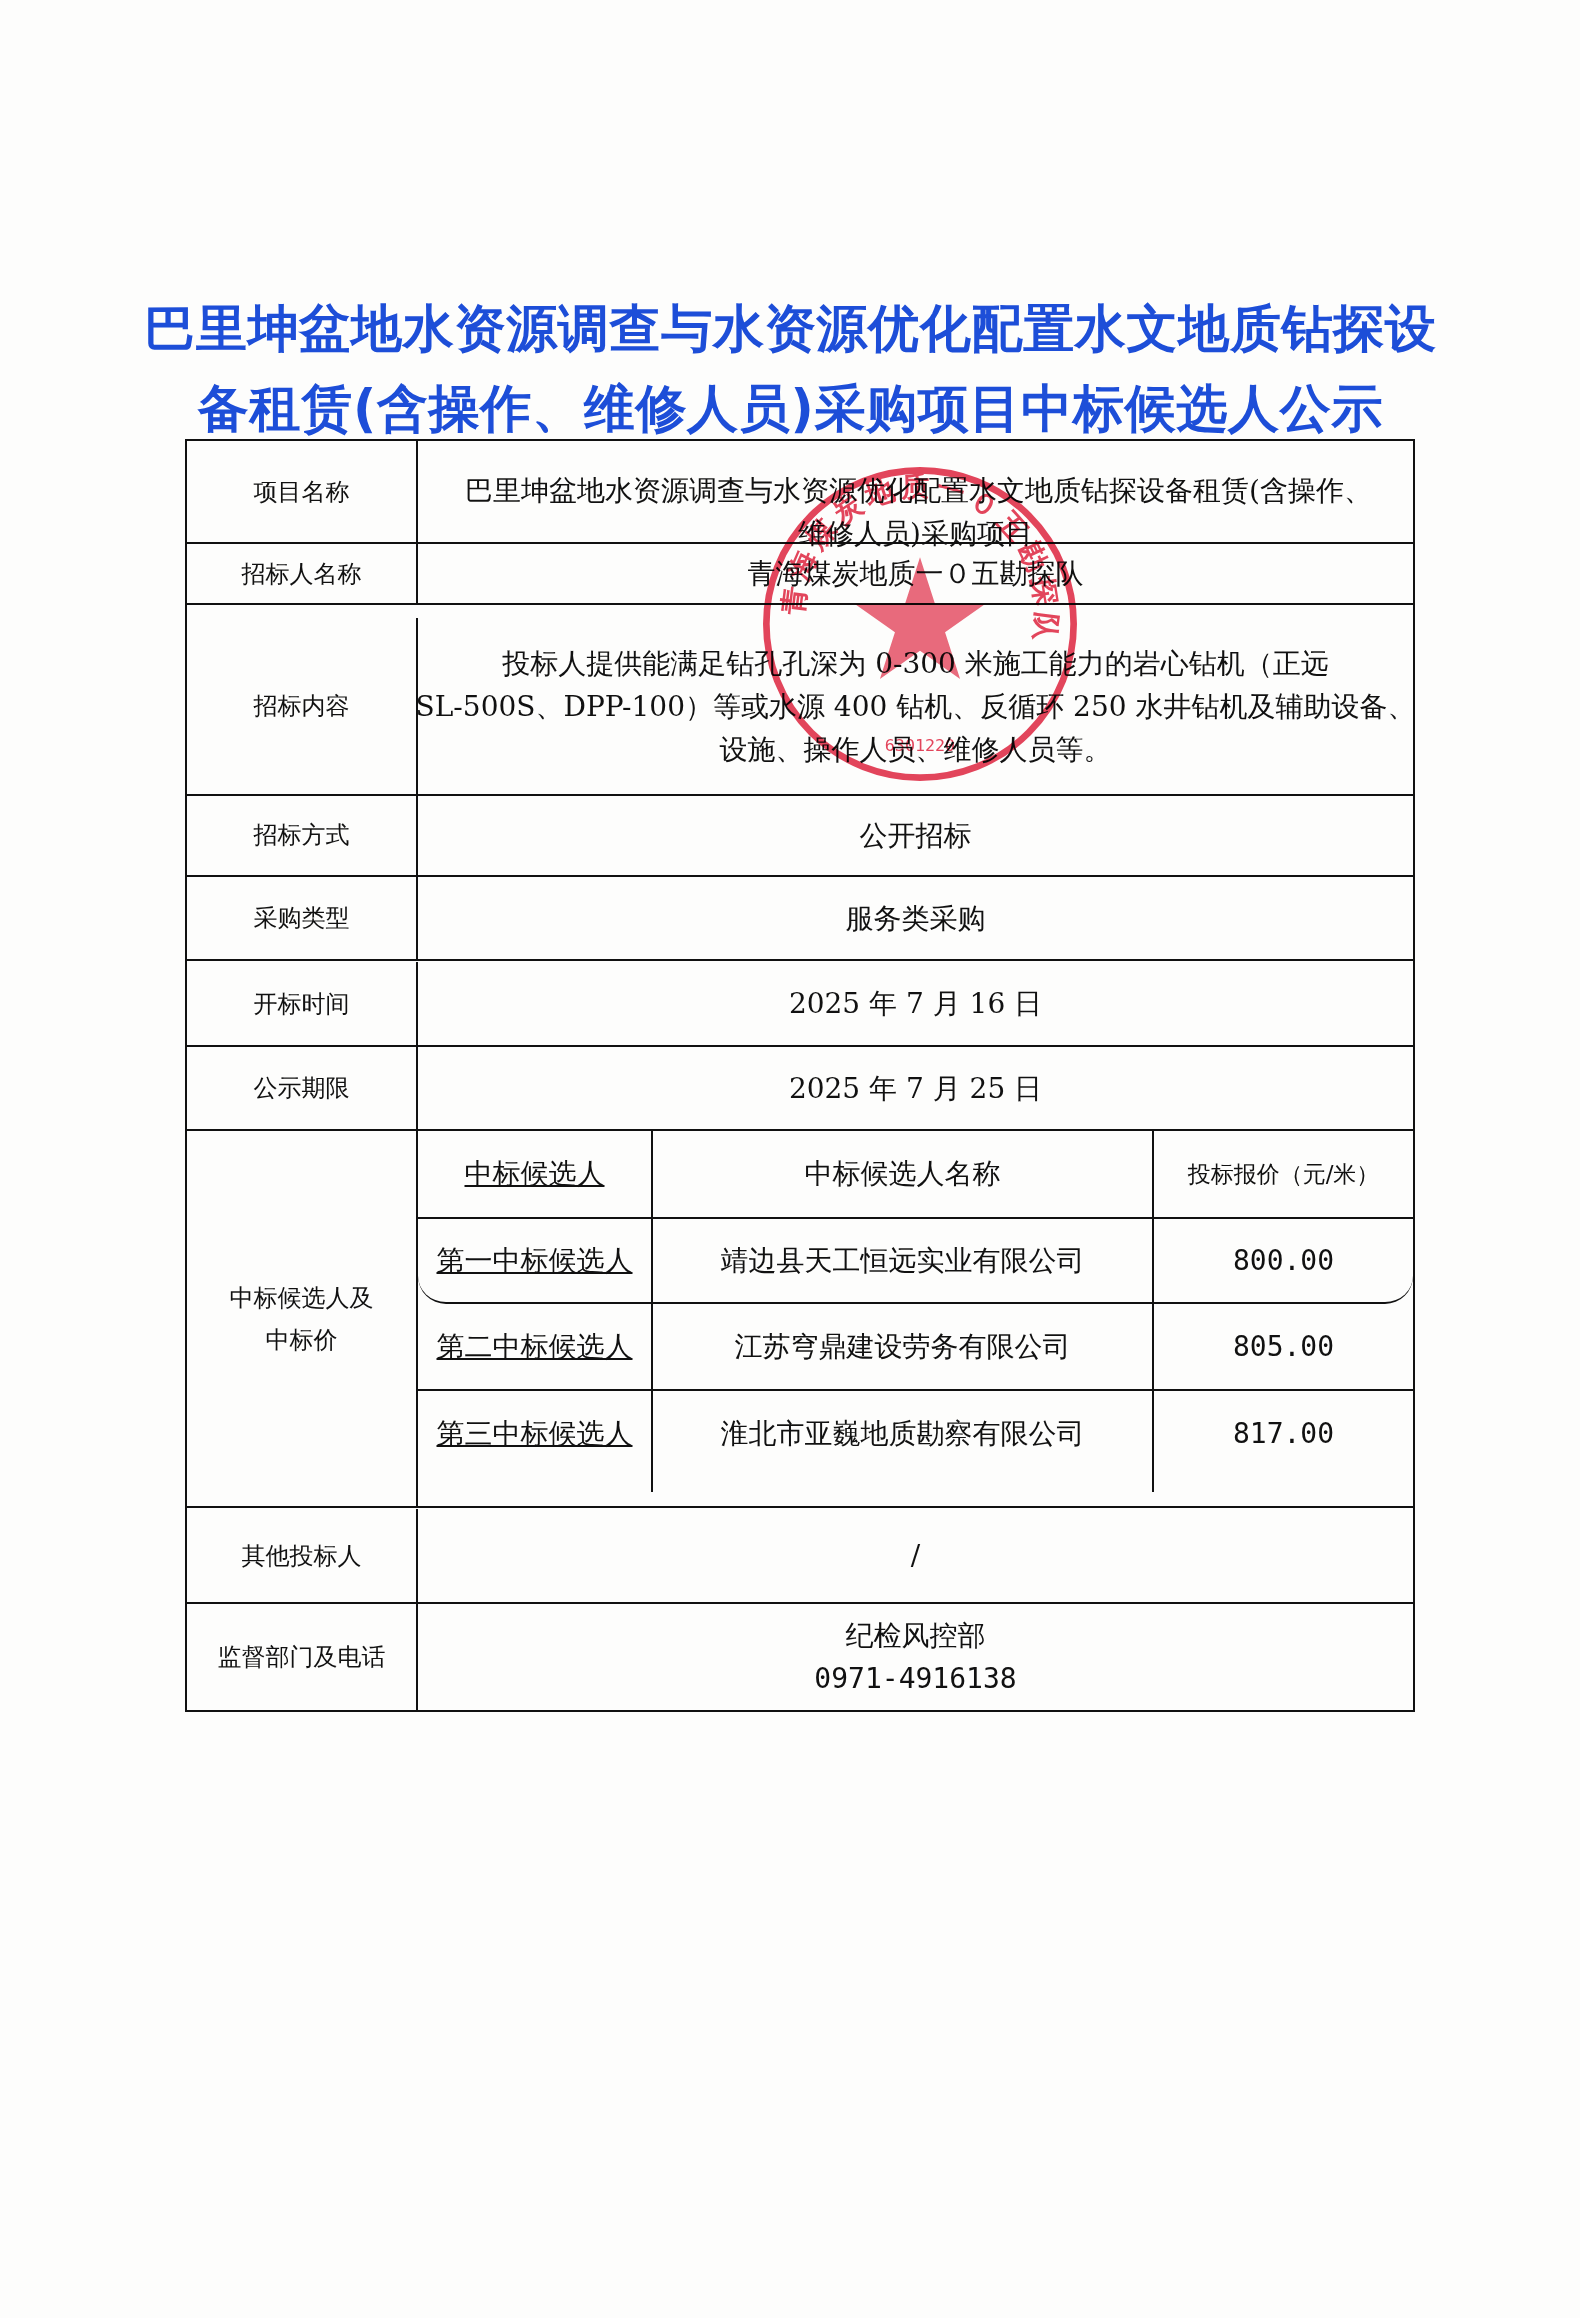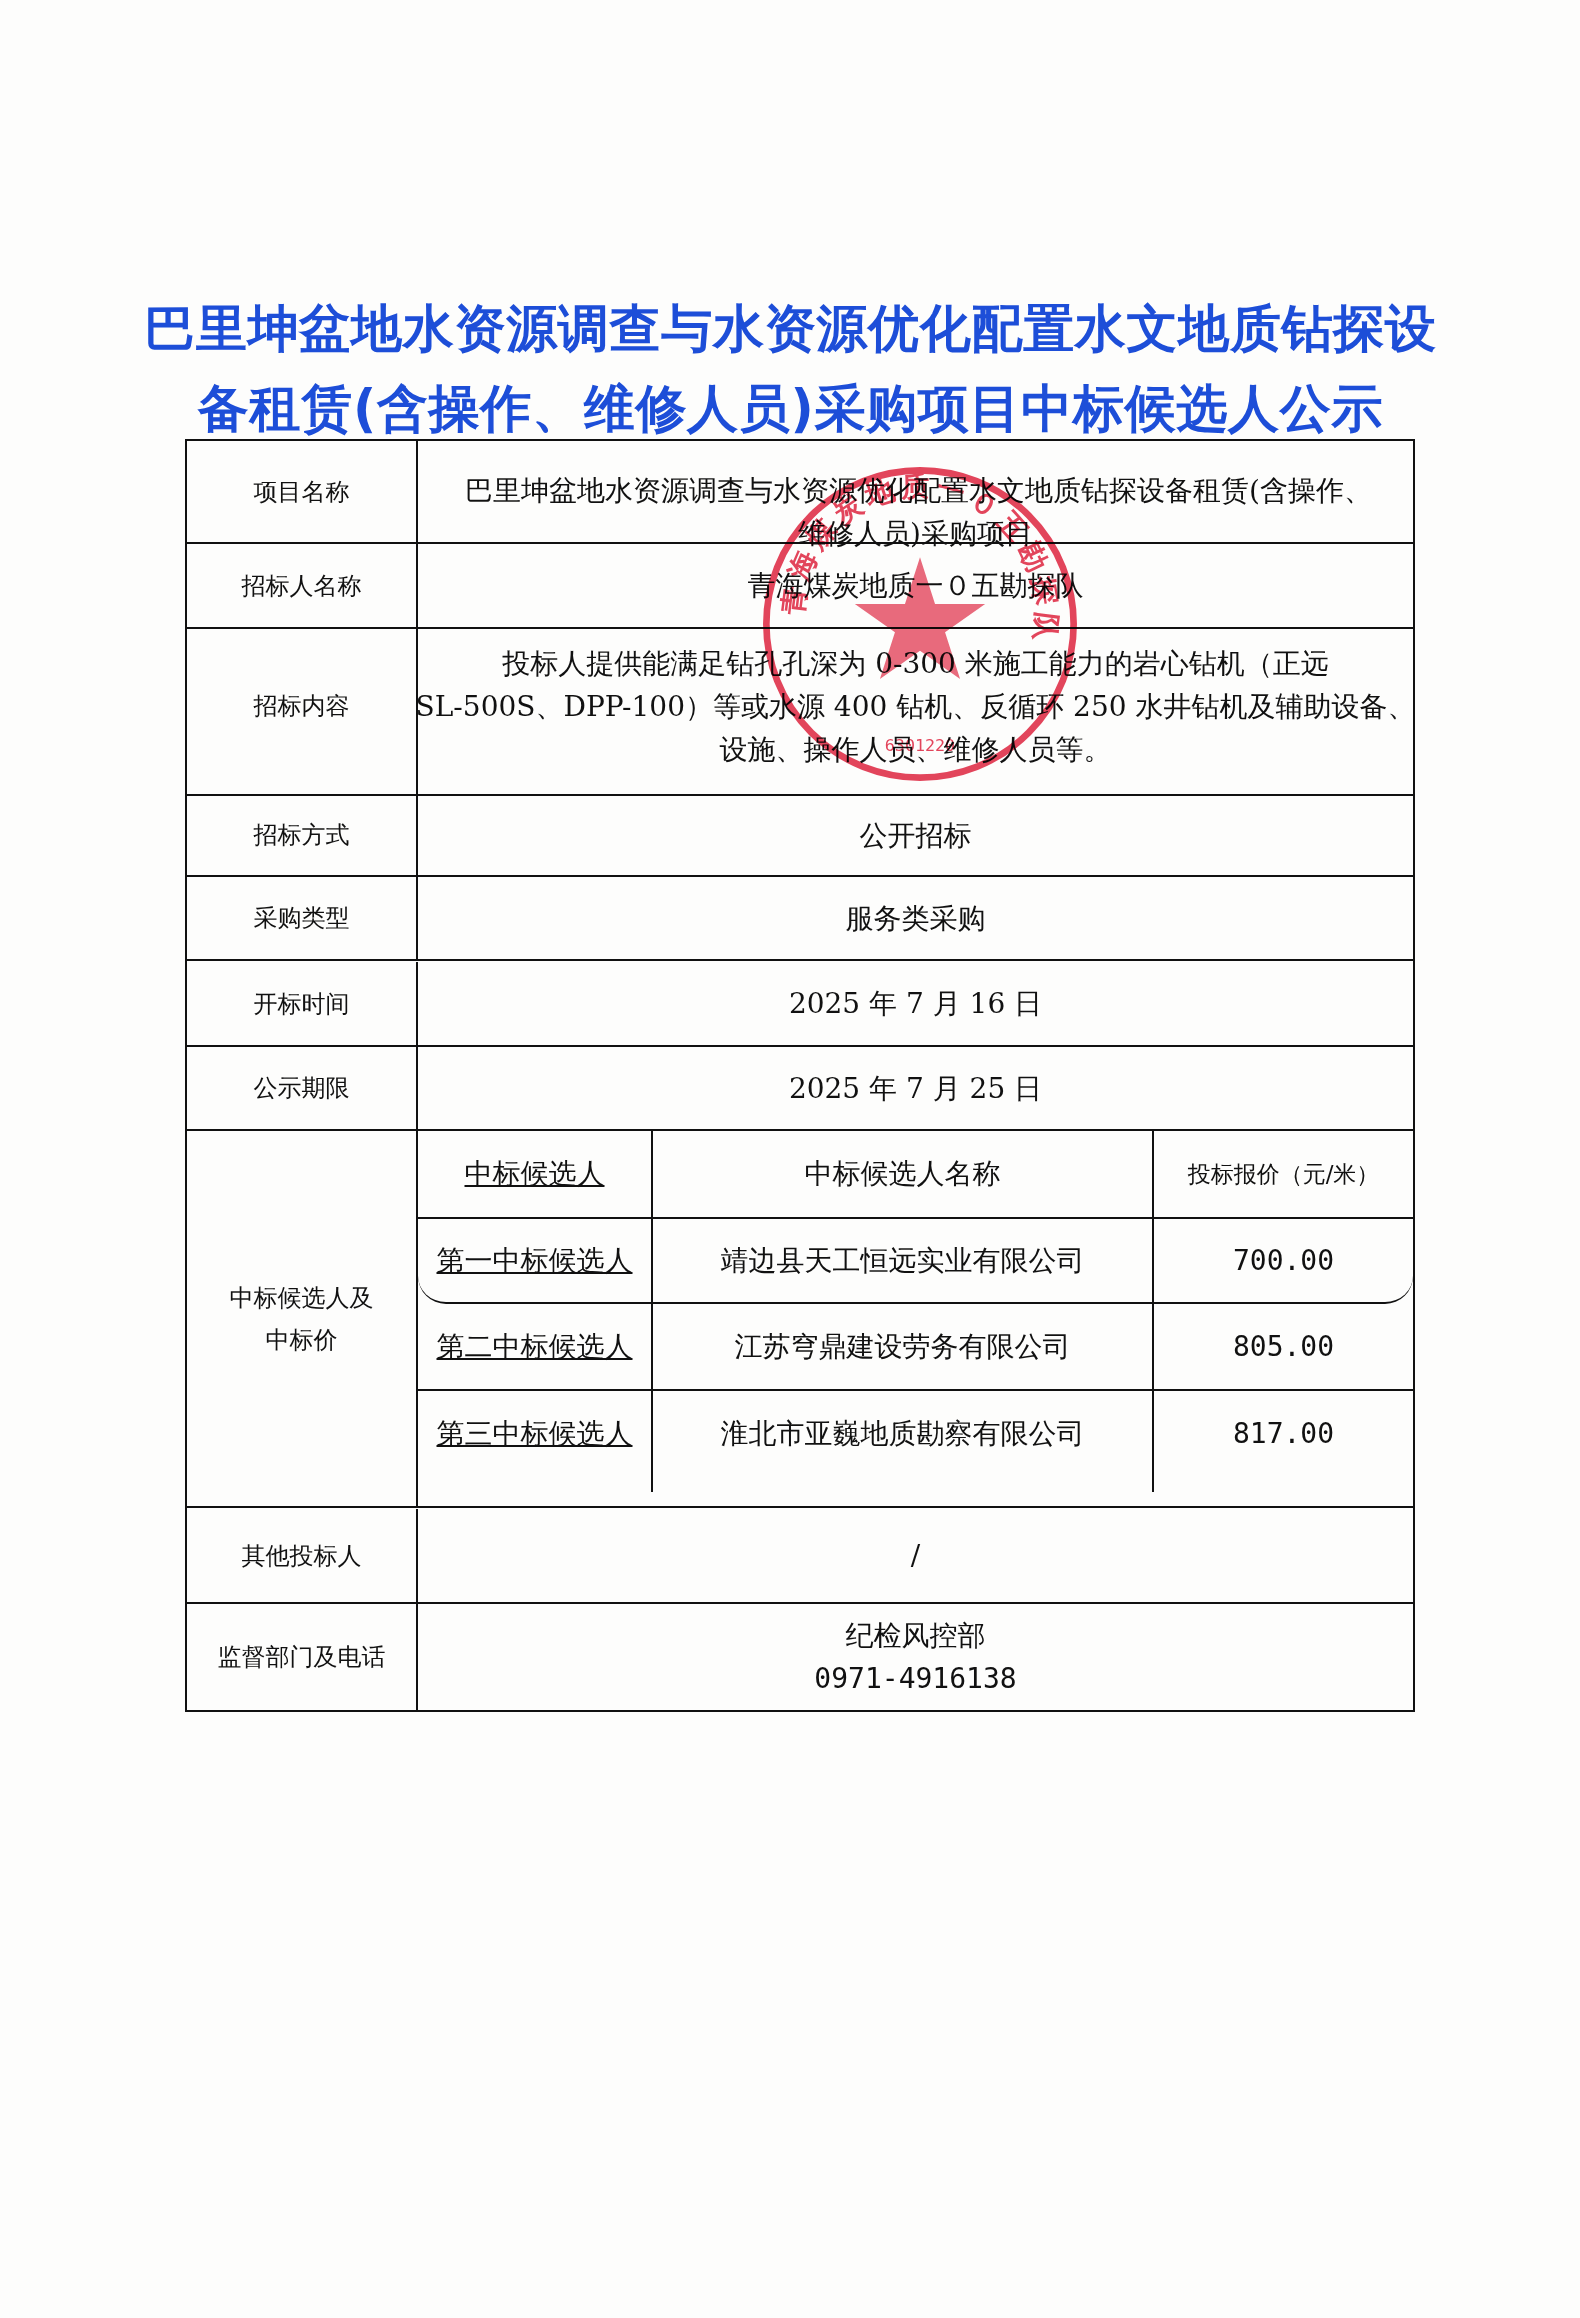--- a/index.html
+++ b/index.html
@@ -100,21 +100,21 @@
 <div class="tbl">
 
   <div class="row" style="top:0;height:103px;">
     <div class="lbl">项目名称</div>
     <div class="val multi left-first">
       <span class="line">巴里坤盆地水资源调查与水资源优化配置水文地质钻探设备租赁(含操作、</span>
       <span class="line">维修人员)采购项目</span>
     </div>
   </div>
 
-  <div class="row" style="top:103px;height:85px;">
+  <div class="row" style="top:103px;height:61px;">
     <div class="lbl">招标人名称</div>
     <div class="val">青海煤炭地质一０五勘探队</div>
   </div>
 
   <div class="row" style="top:177px;height:178px;">
     <div class="lbl">招标内容</div>
     <div class="val multi">
       <span class="line">投标人提供能满足钻孔孔深为 0-300 米施工能力的岩心钻机（正远</span>
       <span class="line">SL-500S、DPP-100）等或水源 400 钻机、反循环 250 水井钻机及辅助设备、</span>
       <span class="line">设施、操作人员、维修人员等。</span>
@@ -148,21 +148,21 @@
     </div>
     <div class="sub">
       <div class="srow hdr" style="top:0;height:88px;">
         <div class="scell c1">中标候选人</div>
         <div class="scell c2" style="font-family:'DejaVu Sans',sans-serif;">中标候选人名称</div>
         <div class="scell c3" style="font-family:'DejaVu Sans',sans-serif;font-size:23px;">投标报价（元/米）</div>
       </div>
       <div class="srow" style="top:88px;height:85px;border-radius:28px;">
         <div class="scell c1">第一中标候选人</div>
         <div class="scell c2">靖边县天工恒远实业有限公司</div>
-        <div class="scell c3">700.00</div>
+        <div class="scell c3">800.00</div>
       </div>
       <div class="srow" style="top:173px;height:87px;">
         <div class="scell c1">第二中标候选人</div>
         <div class="scell c2">江苏穹鼎建设劳务有限公司</div>
         <div class="scell c3">805.00</div>
       </div>
       <div class="srow last" style="top:244px;height:117px;">
         <div class="scell c1">第三中标候选人</div>
         <div class="scell c2">淮北市亚巍地质勘察有限公司</div>
         <div class="scell c3">817.00</div>

